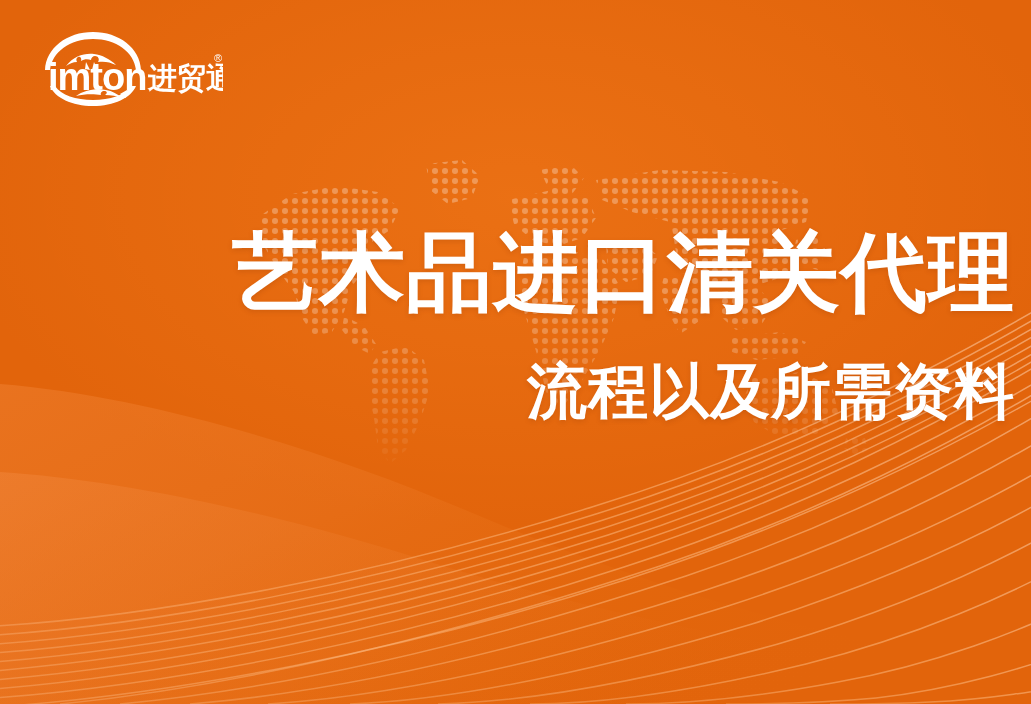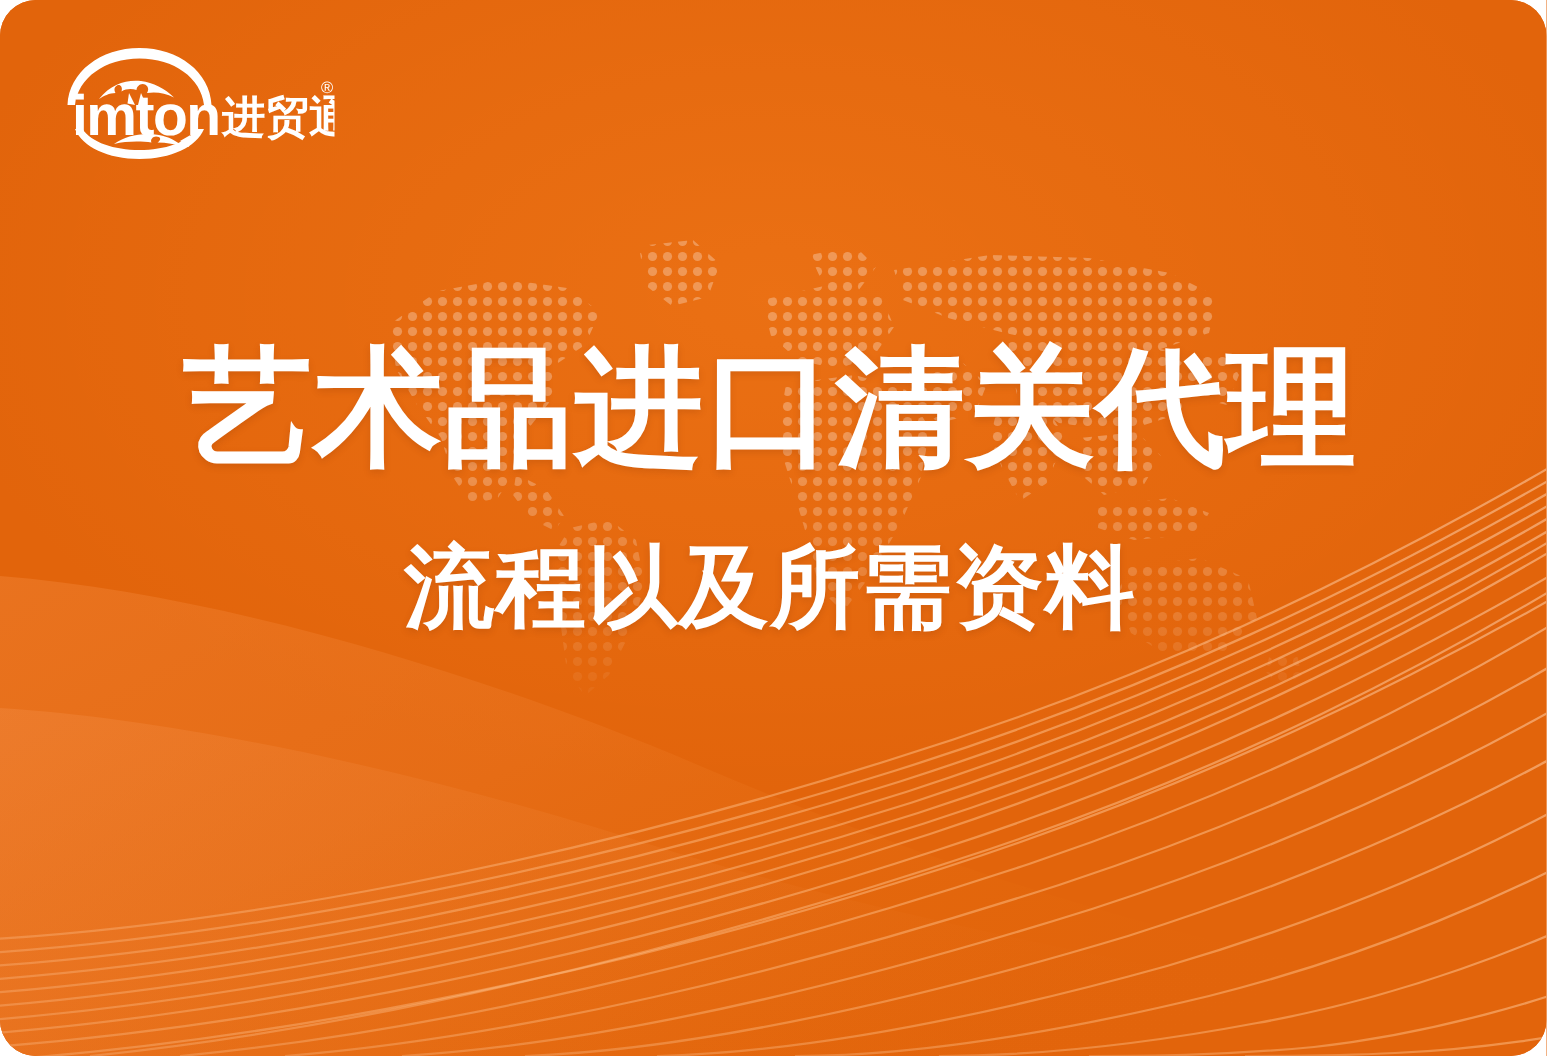--- a/index.html
+++ b/index.html
@@ -7,21 +7,20 @@
   html, body {
     width:1031px; height:704px;
     overflow:hidden;
     font-family:"Liberation Sans", sans-serif;
   }
   #banner {
     position:relative;
     width:1031px; height:704px;
     background:#E2640B;
     overflow:hidden;
-    border-radius:24px;
   }
 
   
   .layer { position:absolute; inset:0; pointer-events:none; }
 
   #bg-base { background:#E2640B; }
 
   
   #bg-glow {
     background:
@@ -53,22 +52,22 @@
   #logo {
     position:absolute;
     left:38px; top:26px;
     width:185px; height:82px;
   }
   #logo svg { display:block; width:100%; height:100%; }
 
   
   #headline {
     position:absolute;
-    left:0; right:4px; top:212px;
-    text-align:center;
+    left:0; right:16px; top:212px;
+    text-align:right;
     color:#FFFFFF;
     z-index:6;
   }
   .hl-line {
     display:block;
     font-family:"Liberation Sans","DejaVu Sans",sans-serif;
     font-weight:bold;
     font-size:86px;
     line-height:120px;
     letter-spacing:1px;

